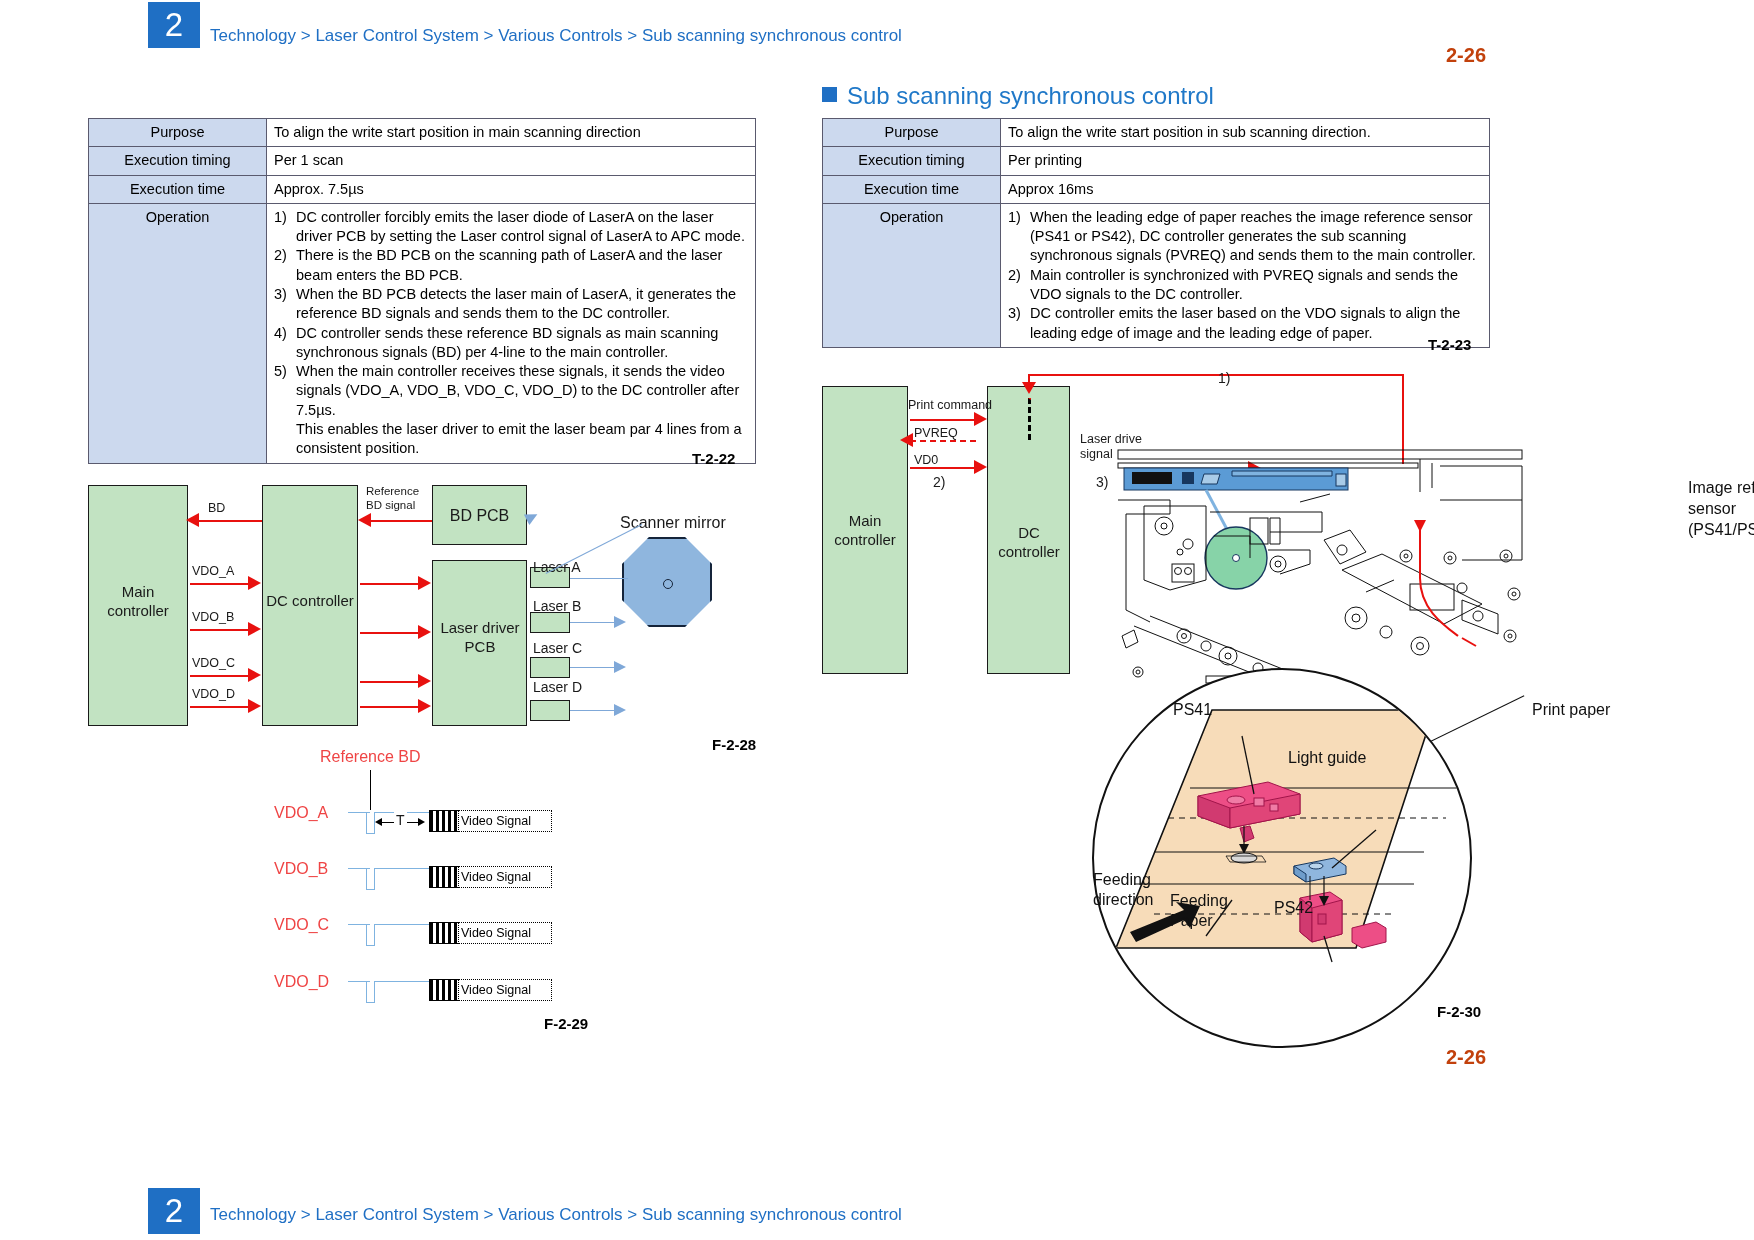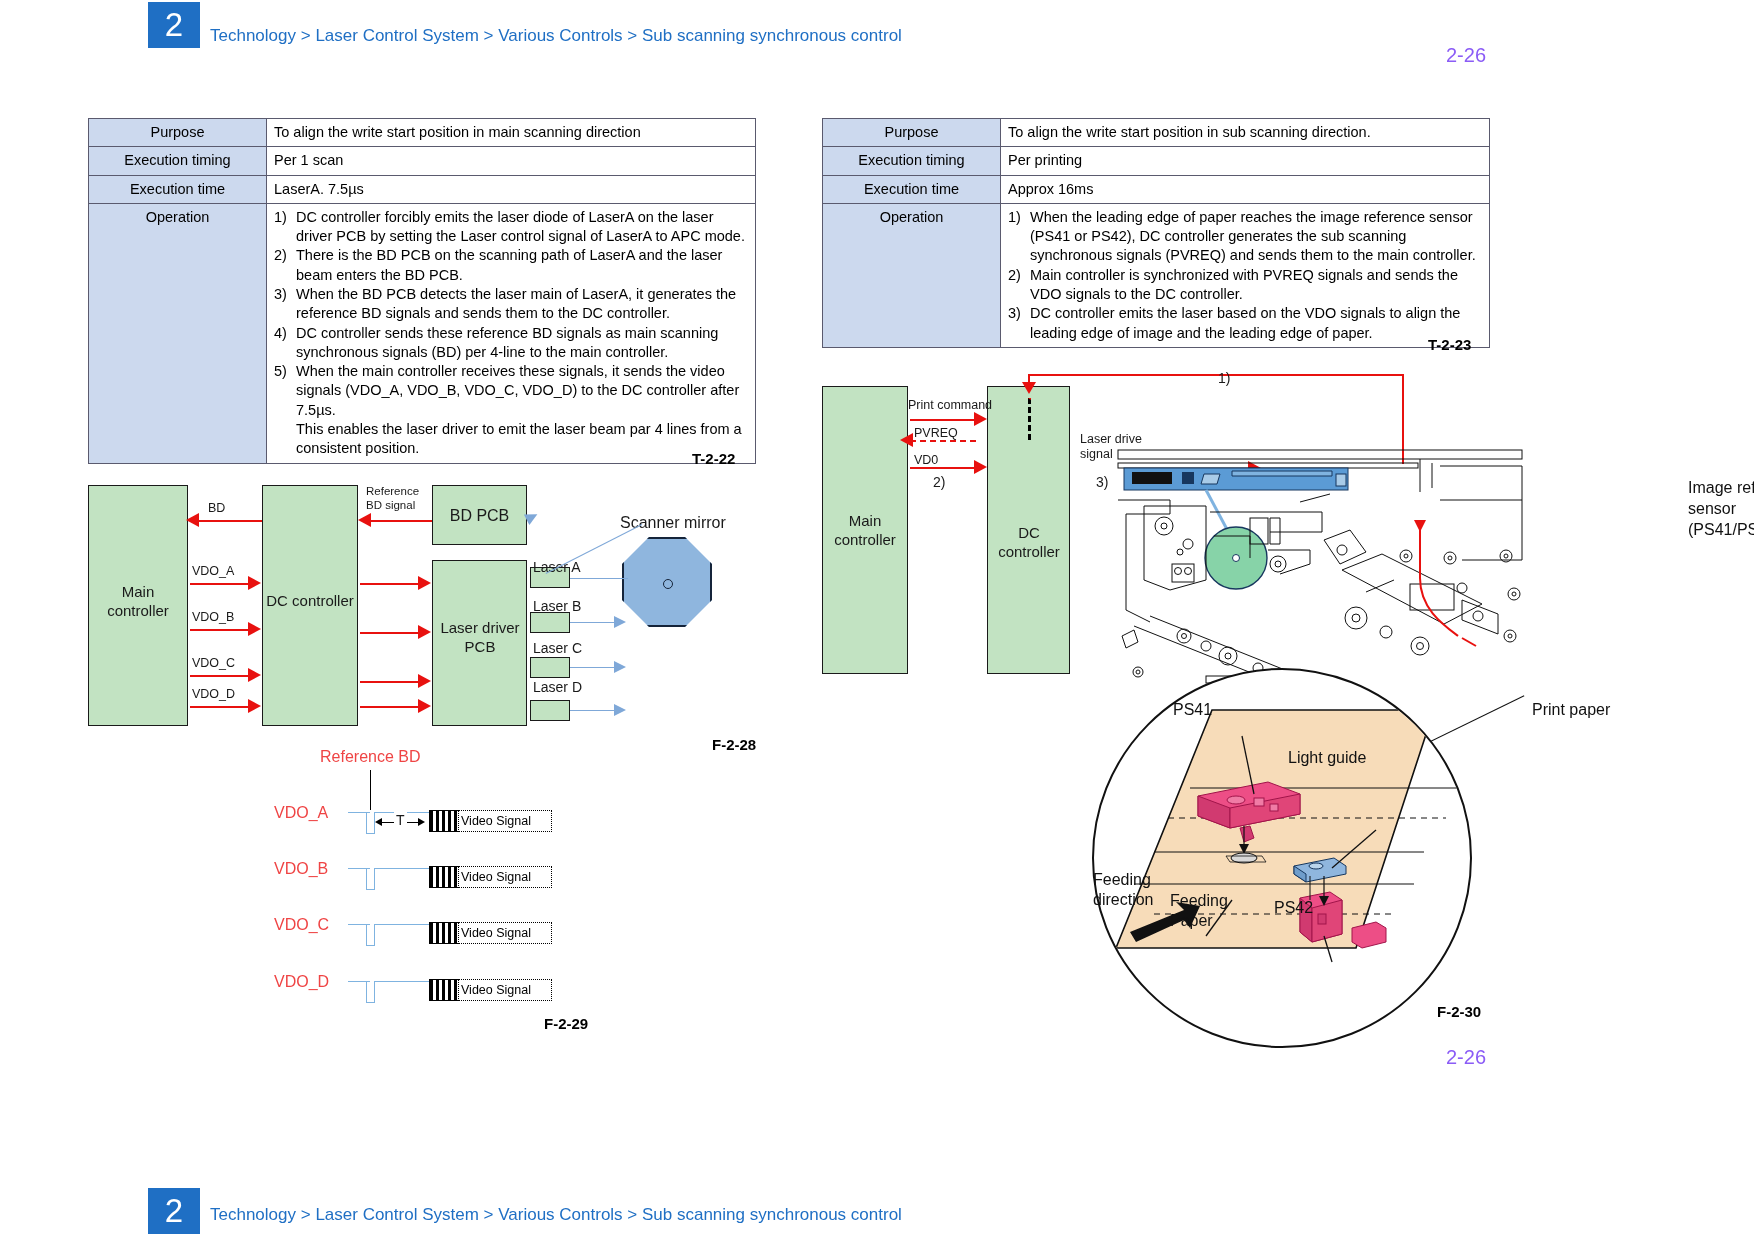--- a/index.html
+++ b/index.html
@@ -28,21 +28,21 @@
   .hdr-crumb, .ftr-crumb {
     position: absolute;
     color: #1f6fc4;
     font-size: 17px;
     white-space: nowrap;
   }
   .hdr-crumb { left: 210px; top: 26px; }
   .ftr-crumb { left: 210px; top: 1205px; }
   .pg-num {
     position: absolute; right: 268px;
-    color: #8b5cf6; font-size: 20px; font-weight: normal;
+    color: #c2410c; font-size: 20px; font-weight: bold;
   }
   .pg-top { top: 44px; }
   .pg-bot { top: 1046px; }
 
   
   .sec-head {
     position: absolute;
     color: #1f78c8;
     font-size: 24px;
     white-space: nowrap;
@@ -211,21 +211,21 @@
         <tr>
       <td class="k">Purpose</td>
       <td class="v">To align the write start position in main scanning direction</td>
     </tr>
     <tr>
       <td class="k">Execution timing</td>
       <td class="v">Per 1 scan</td>
     </tr>
     <tr>
       <td class="k">Execution time</td>
-      <td class="v">LaserA. 7.5µs</td>
+      <td class="v">Approx. 7.5µs</td>
     </tr>
     <tr>
       <td class="k">Operation</td>
       <td class="v">
         <ul class="ops">
           <li>
                 <span class="n">1)</span>
                 <span class="cont">DC controller forcibly emits the laser diode of LaserA on the laser driver PCB by setting the Laser control signal of LaserA to APC mode.</span>
               </li>
           <li>
@@ -366,20 +366,23 @@
     <div class="wf-line" style="left:348px; top:981px; width:22px;"></div>
     <div class="wf-vert" style="left:366px; top:981px; height:22px;"></div>
     <div class="wf-line" style="left:366px; top:1002px; width:9px;"></div>
     <div class="wf-vert" style="left:374px; top:981px; height:22px;"></div>
     <div class="wf-line" style="left:374px; top:981px; width:56px;"></div>
     <div class="wf-bars" style="left:429px; top:979px; width:30px; height:22px;"></div>
     <div class="wf-vs" style="left:458px; top:979px; width:94px; height:22px; line-height:20px;">Video Signal</div>
   </div>
   <div class="cap" style="left:544px; top:1003px;margin-top:12px;">F-2-29</div>
 
+  <div class="sec-head" style="left:822px; top:82px;">
+    <span class="sq"></span><span>Sub scanning synchronous control</span>
+  </div>
 
   <table class="spec-table" style="left:822px; top:118px; width:668px;">
     <tbody>
         <tr>
       <td class="k">Purpose</td>
       <td class="v">To align the write start position in sub scanning direction.</td>
     </tr>
     <tr>
       <td class="k">Execution timing</td>
       <td class="v">Per printing</td>

